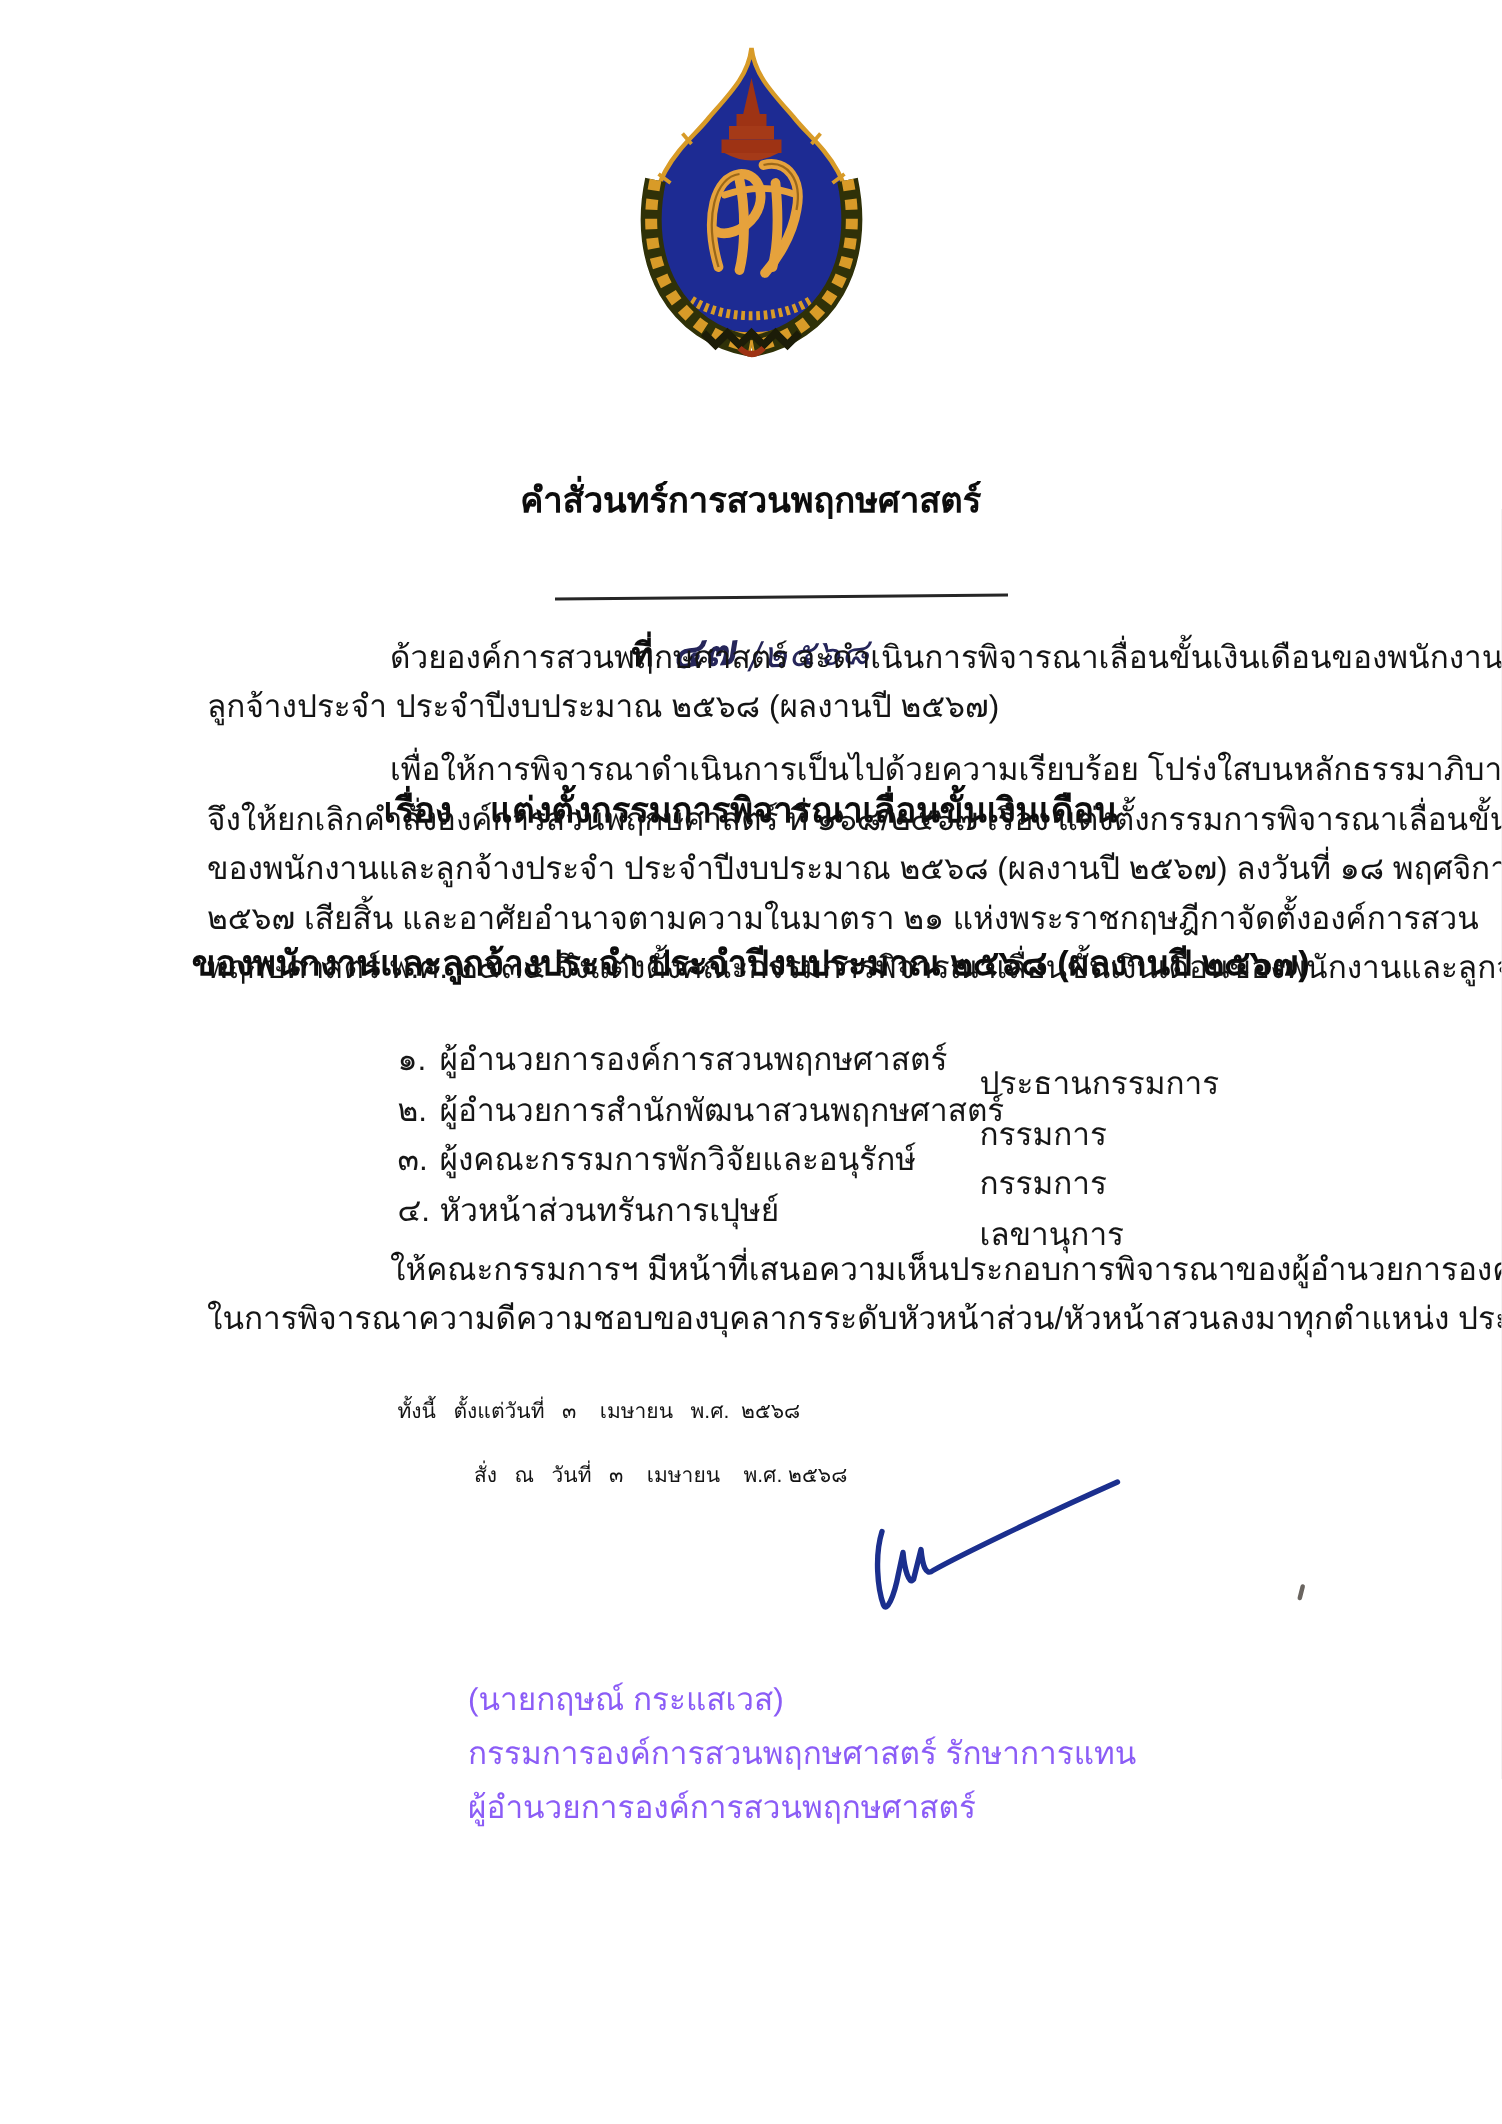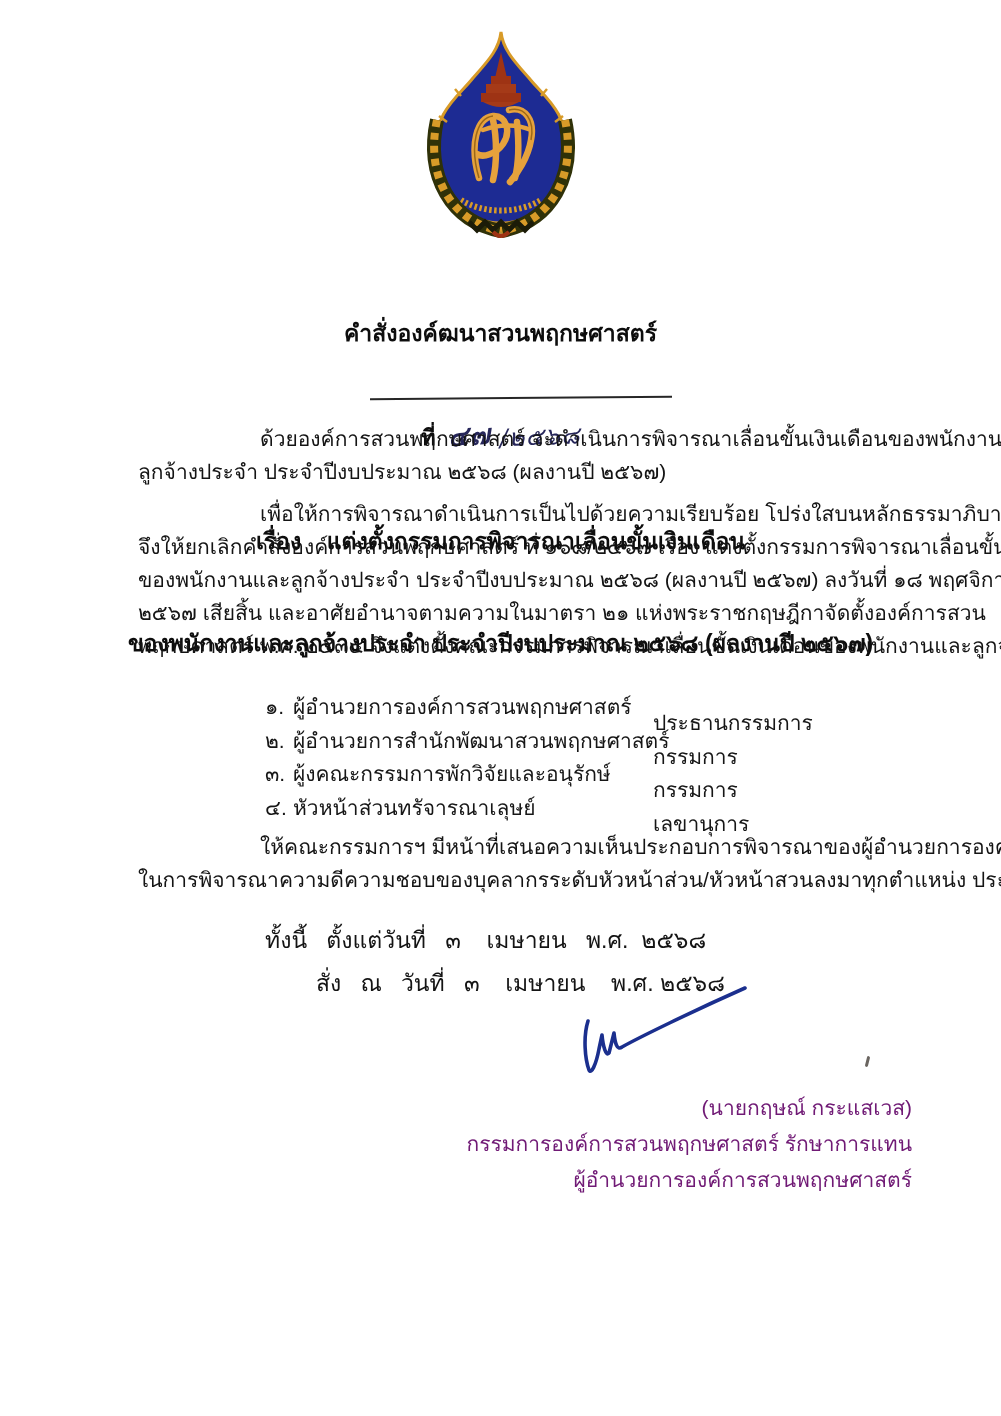--- a/index.html
+++ b/index.html
@@ -26,30 +26,30 @@
   .p1{top:422px;}
   .p2{top:497px;}
   .p3{top:830px;}
   
   .committee{position:absolute;left:138px;top:690px;width:758px;font-size:21px;}
   .crow{position:relative;height:33.5px;line-height:33.5px;white-space:nowrap;}
   .cno{position:absolute;left:127px;}
   .cpos{position:absolute;left:155px;}
   .crole{position:absolute;left:515px;margin-top:16px;}
   
-  .dateline{position:absolute;font-size:23px;line-height:33px;white-space:pre;color:#141414;}
+  .dateline{position:absolute;font-size:14px;line-height:33px;white-space:pre;color:#141414;}
   .d1{left:265px;top:924px;}
   .d2{left:316px;top:967px;}
   
   .sig{position:absolute;left:568px;top:973px;width:210px;height:110px;}
   .stray{position:absolute;left:866px;top:1056px;width:3px;height:11px;background:#6a6560;
          border-radius:2px;transform:rotate(14deg);}
   
-  .signer{position:absolute;left:312px;top:1090px;width:600px;text-align:right;
-          font-size:21px;line-height:36px;color:#701a75;}
+  .signer{position:absolute;left:312px;top:1116px;width:600px;text-align:left;
+          font-size:21px;line-height:36px;color:#8b5cf6;}
 </style>
 </head>
 <body>
 
 <div class="page">
 
   <div class="emblem">
     <svg width="176" height="214" viewBox="0 0 176 214">
 
       <path d="M88,6
@@ -88,21 +88,21 @@
         <path d="M152,94 C164,150 138,196 88,205" fill="none" stroke="#2f3108" stroke-width="14"></path>
         <path d="M24,94 C12,150 38,196 88,205" fill="none" stroke="#d89b28" stroke-width="8" stroke-dasharray="7,6"></path>
         <path d="M152,94 C164,150 138,196 88,205" fill="none" stroke="#d89b28" stroke-width="8" stroke-dasharray="7,6"></path>
         <path d="M56,196 l8,8 l8,-8 l8,8 l8,-8 l8,8 l8,-8 l8,8 l8,-8" fill="none" stroke="#1c1c08" stroke-width="5"></path>
         <path d="M80,206 q8,8 16,0" fill="none" stroke="#9e3314" stroke-width="4"></path>
       </g>
     </svg>
   </div>
 
   <div class="hdr">
-    <div>คำสั่งองค์ฒนาสวนพฤกษศาสตร์</div>
+    <div>คำสั่วนทร์การสวนพฤกษศาสตร์</div>
     <div class="docno"><span>ที่  </span><span class="hand">๔๗</span><span class="hand2"> /๒๕๖๘</span></div>
     <div>เรื่อง    แต่งตั้งกรรมการพิจารณาเลื่อนขั้นเงินเดือน</div>
     <div>ของพนักงานและลูกจ้างประจำ ประจำปีงบประมาณ ๒๕๖๘ (ผลงานปี ๒๕๖๗)</div>
   </div>
 
   <div class="rule"></div>
 
   <div class="bodyblock p1">
     <div class="ln indent">ด้วยองค์การสวนพฤกษศาสตร์ จะดำเนินการพิจารณาเลื่อนขั้นเงินเดือนของพนักงานและ</div>
     <div class="ln">ลูกจ้างประจำ ประจำปีงบประมาณ ๒๕๖๘ (ผลงานปี ๒๕๖๗)</div>
@@ -127,21 +127,21 @@
       <span class="cpos">ผู้อำนวยการสำนักพัฒนาสวนพฤกษศาสตร์</span>
       <span class="crole">กรรมการ</span>
     </div>
     <div class="crow">
       <span class="cno">๓.</span>
       <span class="cpos">ผู้งคณะกรรมการพักวิจัยและอนุรักษ์</span>
       <span class="crole">กรรมการ</span>
     </div>
     <div class="crow">
       <span class="cno">๔.</span>
-      <span class="cpos">หัวหน้าส่วนทรัจารณาเลุษย์</span>
+      <span class="cpos">หัวหน้าส่วนทรันการเปุษย์</span>
       <span class="crole">เลขานุการ</span>
     </div>
   </div>
 
   <div class="bodyblock p3">
     <div class="ln indent">ให้คณะกรรมการฯ มีหน้าที่เสนอความเห็นประกอบการพิจารณาของผู้อำนวยการองค์การฯ</div>
     <div class="ln">ในการพิจารณาความดีความชอบของบุคลากรระดับหัวหน้าส่วน/หัวหน้าสวนลงมาทุกตำแหน่ง ประจำปี</div>
   </div>
 
   <div class="dateline d1">ทั้งนี้   ตั้งแต่วันที่   ๓    เมษายน   พ.ศ.  ๒๕๖๘</div>

